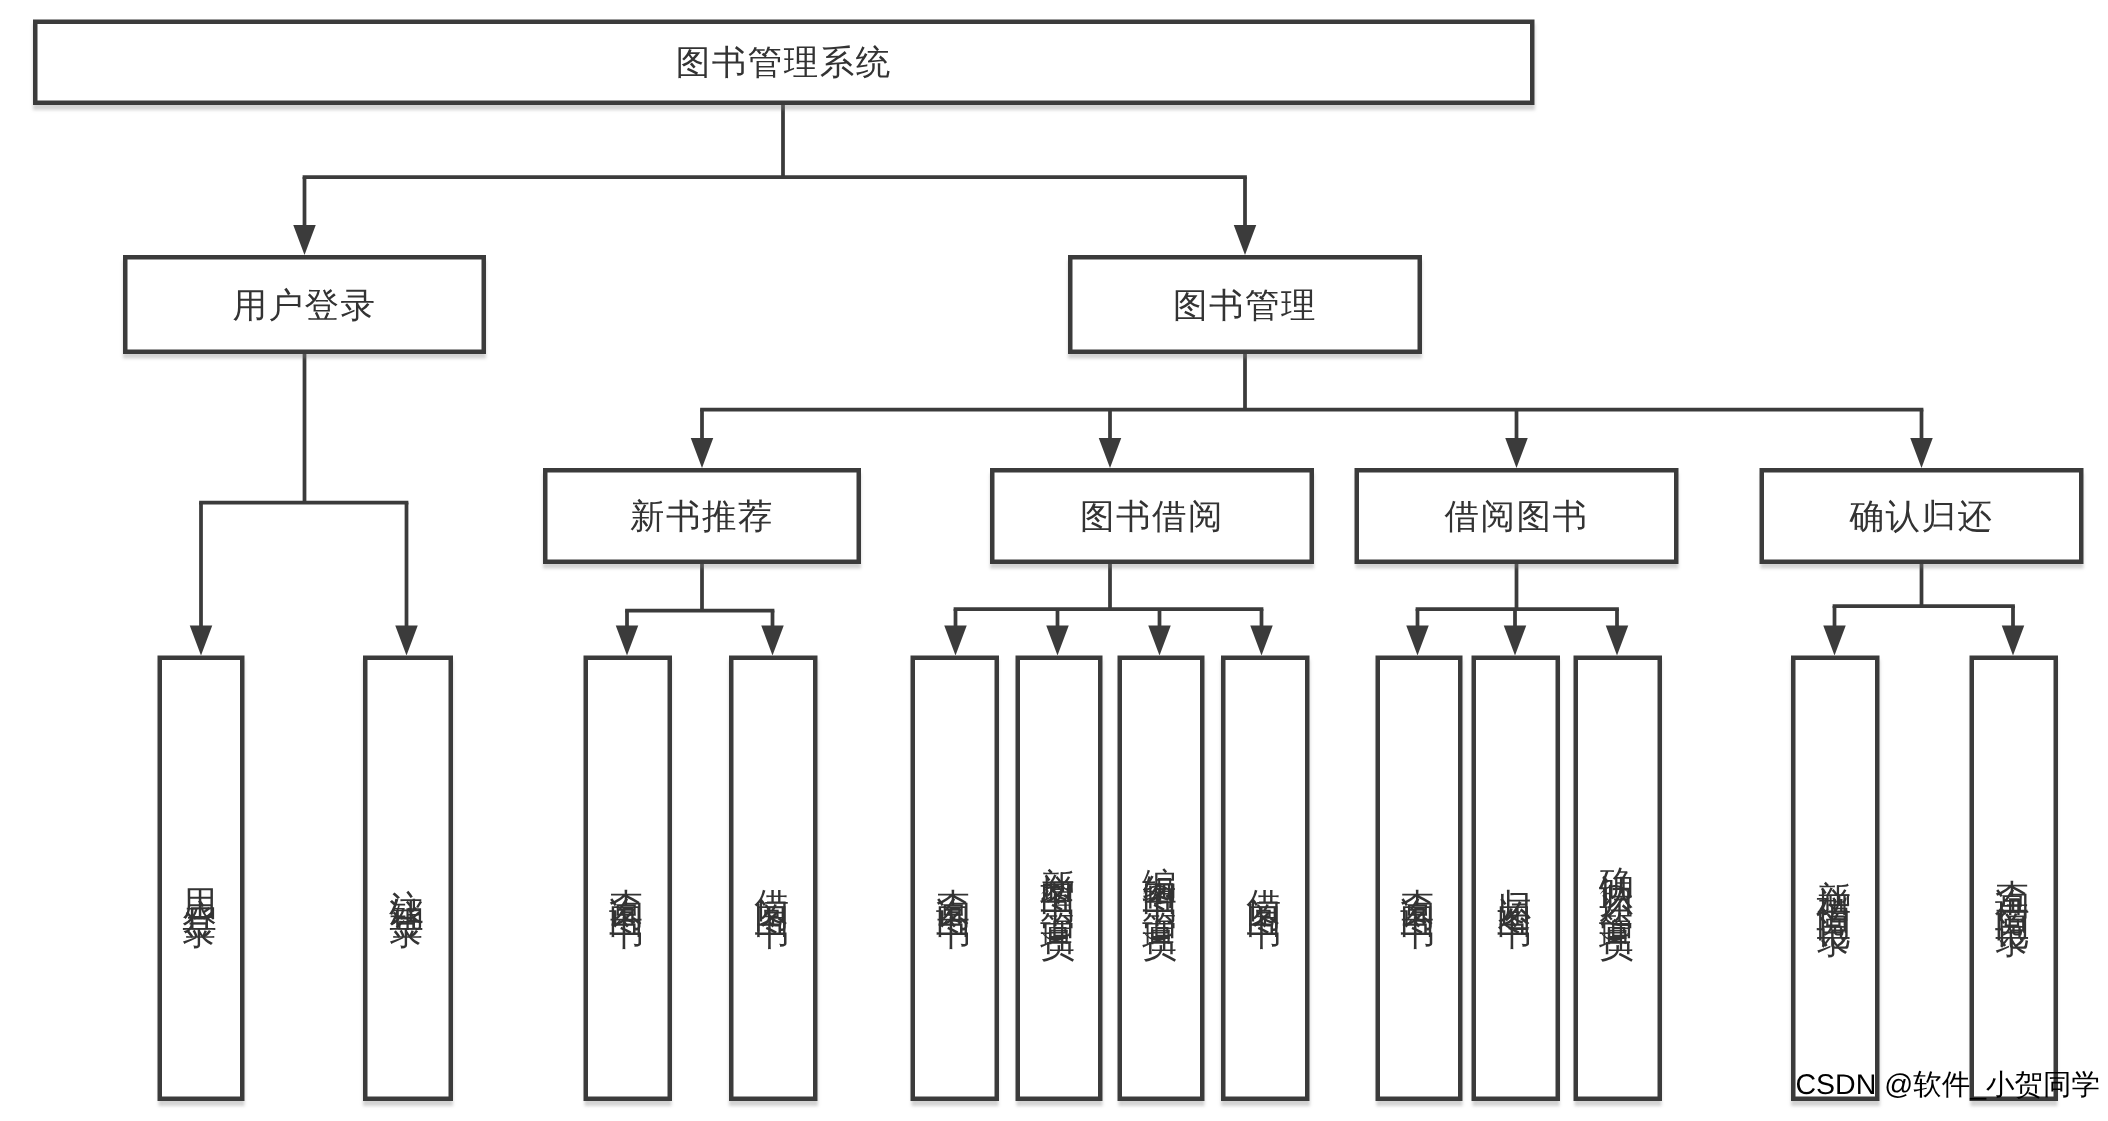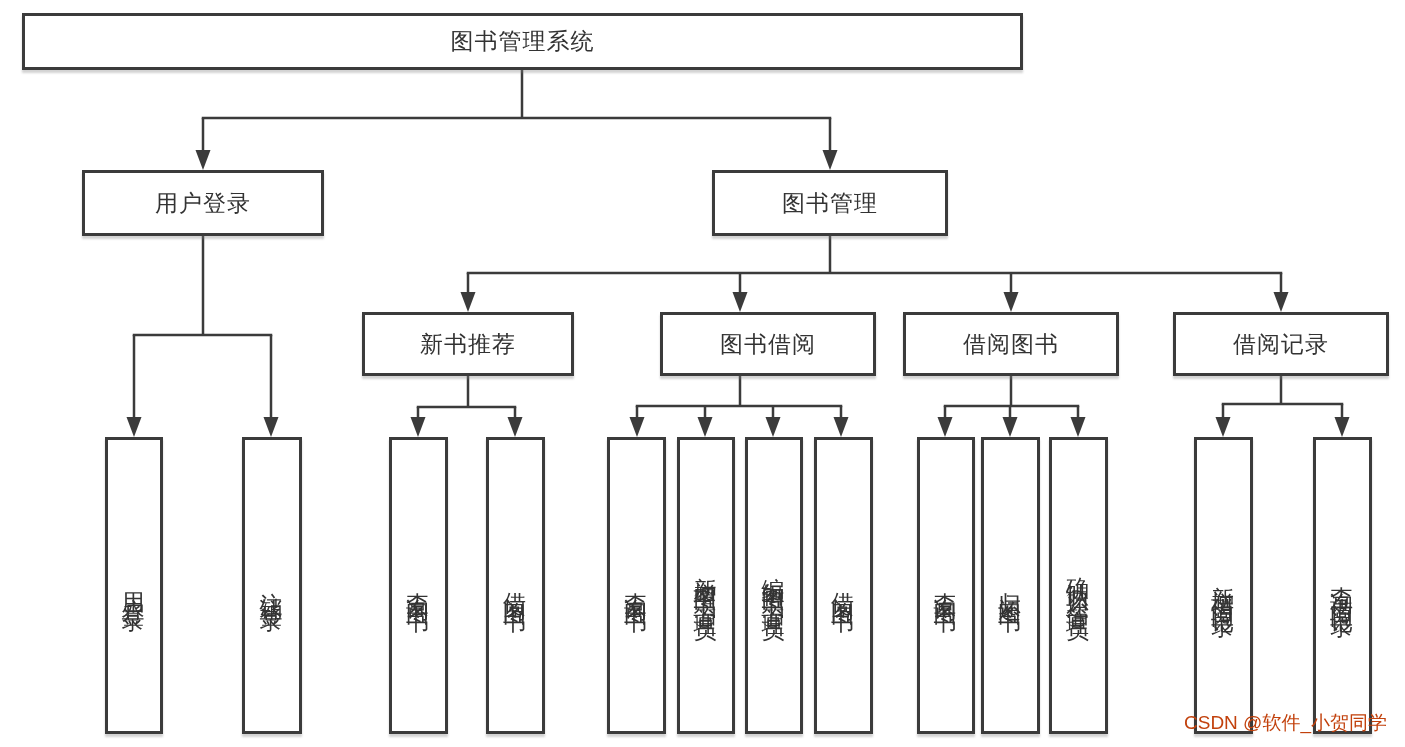--- a/index.html
+++ b/index.html
@@ -30,23 +30,23 @@
     letter-spacing:6px;
     font-size:23px;
     top:437px;
     height:297px;
   }
   .watermark{
     position:absolute;
     left:1184px;top:710px;
     width:216px;
     font-size:19px;
-    color:#c2410c;
+    color:#000000;
     white-space:nowrap;
-    text-align:left;
+    text-align:right;
   }
 </style>
 </head>
 <body>
 
 <div class="stage">
 
   <svg class="wires" width="1405" height="747" viewBox="0 0 1405 747">
     <g stroke="#3b3b3b" stroke-width="2.5" fill="none">
 
@@ -114,21 +114,21 @@
   </svg>
 
   <div class="box h" style="left:22px;top:13px;width:1001px;height:57px">图书管理系统</div>
 
   <div class="box h" style="left:82px;top:170px;width:242px;height:66px">用户登录</div>
   <div class="box h" style="left:362px;top:312px;width:212px;height:64px">新书推荐</div>
 
   <div class="box h" style="left:712px;top:170px;width:236px;height:66px">图书管理</div>
   <div class="box h" style="left:660px;top:312px;width:216px;height:64px">图书借阅</div>
   <div class="box h" style="left:903px;top:312px;width:216px;height:64px">借阅图书</div>
-  <div class="box h" style="left:1173px;top:312px;width:216px;height:64px">借阅记录</div>
+  <div class="box h" style="left:1173px;top:312px;width:216px;height:64px">确认归还</div>
 
   <div class="box v" style="left:105px;width:58px">用户登录</div>
   <div class="box v" style="left:242px;width:60px">注销登录</div>
 
   <div class="box v" style="left:389px;width:59px">查询图书</div>
   <div class="box v" style="left:486px;width:59px">借阅图书</div>
 
   <div class="box v" style="left:607px;width:59px">查询图书</div>
   <div class="box v" style="left:677px;width:58px">新增图书（管理员）</div>
   <div class="box v" style="left:745px;width:58px">编辑图书（管理员）</div>

